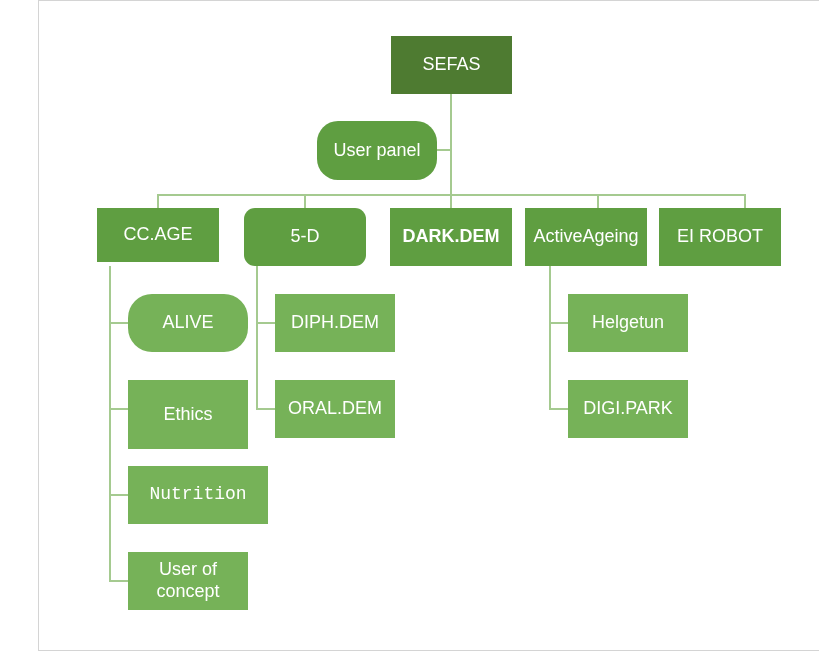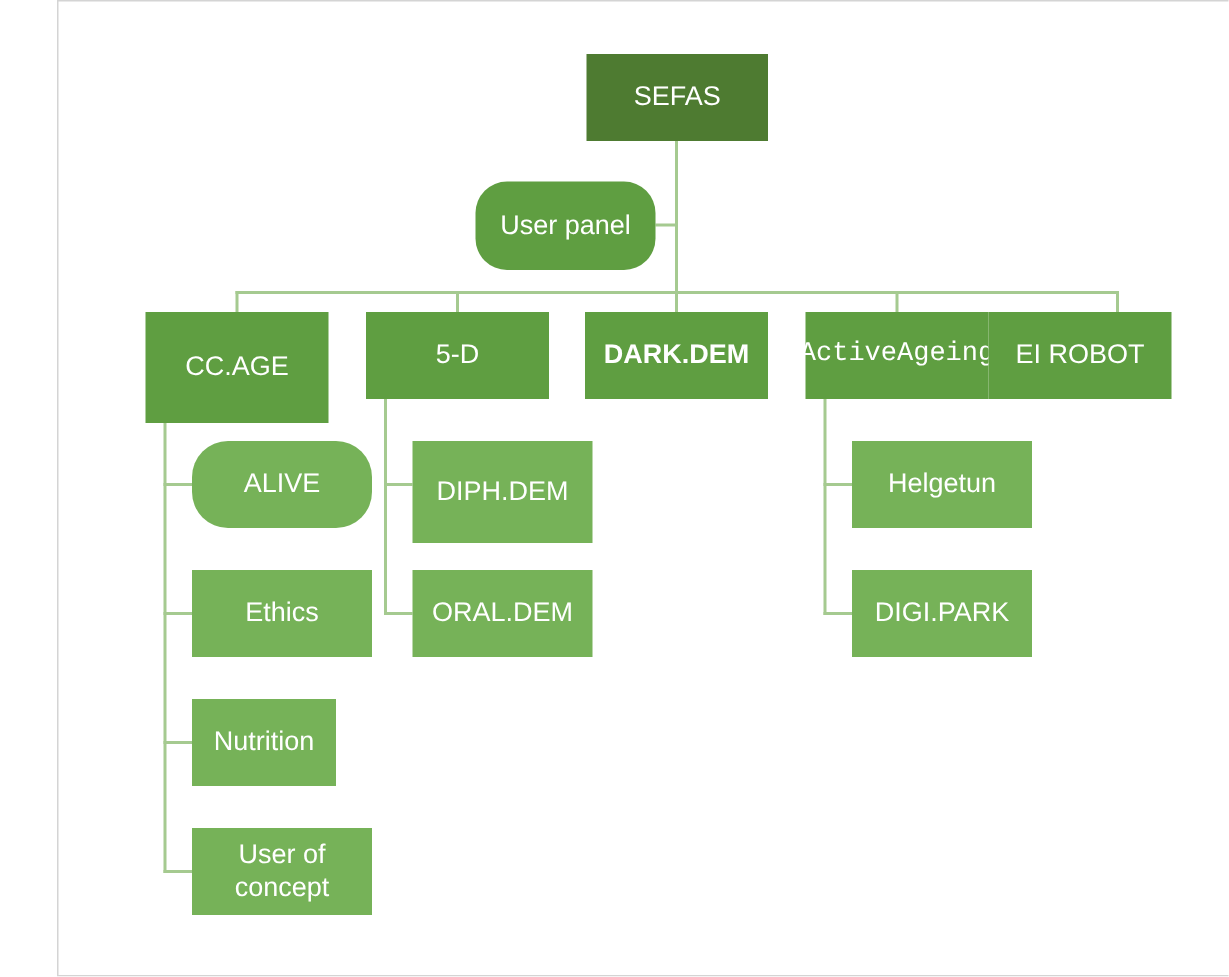--- a/index.html
+++ b/index.html
@@ -29,32 +29,32 @@
   .l1 { background: #4e7b31; }
   .l2 { background: #5f9e41; }
   .l3 { background: #76b258; }
   .line { position: absolute; background: #a5ca90; }
 
   
   #n-sefas { left: 352px; top: 35px;  width: 121px; height: 58px; }
   
   #n-user  { left: 278px; top: 120px; width: 120px; height: 59px; border-radius: 21px; }
   
-  #n-cc    { left: 58px;  top: 207px; width: 122px; height: 74px; }
-  #n-5d    { left: 205px; top: 207px; width: 122px; height: 58px; }
+  #n-cc    { left: 58px;  top: 207px; width: 122px; height: 54px; }
+  #n-5d    { left: 205px; top: 207px; width: 122px; height: 58px; border-radius: 11px; }
   #n-dark  { left: 351px; top: 207px; width: 122px; height: 58px; font-weight: bold; }
-  #n-aa    { left: 498px; top: 207px; width: 122px; height: 58px; font-family: Liberation Mono, monospace; }
+  #n-aa    { left: 486px; top: 207px; width: 122px; height: 58px; }
   #n-ei    { left: 620px; top: 207px; width: 122px; height: 58px; }
   
   #n-alive { left: 89px;  top: 293px; width: 120px; height: 58px; border-radius: 24px; }
-  #n-ethics{ left: 89px;  top: 379px; width: 120px; height: 58px; text-align: right; }
-  #n-nutr  { left: 89px;  top: 465px; width: 96px; height: 58px; }
+  #n-ethics{ left: 89px;  top: 379px; width: 120px; height: 69px; text-align: right; }
+  #n-nutr  { left: 89px;  top: 465px; width: 140px; height: 58px; font-family: Liberation Mono, monospace; }
   #n-proof { left: 89px;  top: 551px; width: 120px; height: 58px; }
   
-  #n-diph  { left: 236px; top: 293px; width: 120px; height: 68px; }
+  #n-diph  { left: 236px; top: 293px; width: 120px; height: 58px; }
   #n-oral  { left: 236px; top: 379px; width: 120px; height: 58px; }
   
   #n-helge { left: 529px; top: 293px; width: 120px; height: 58px; }
   #n-digi  { left: 529px; top: 379px; width: 120px; height: 58px; }
 
   
   #c-drop    { left: 411px; top: 93px;  width: 2px;   height: 101px; }
   #c-assist  { left: 398px; top: 148px; width: 13px;  height: 2px; }
   #c-rail    { left: 118px; top: 193px; width: 589px; height: 2px; }
   #c-s-cc    { left: 118px; top: 193px; width: 2px; height: 14px; }

